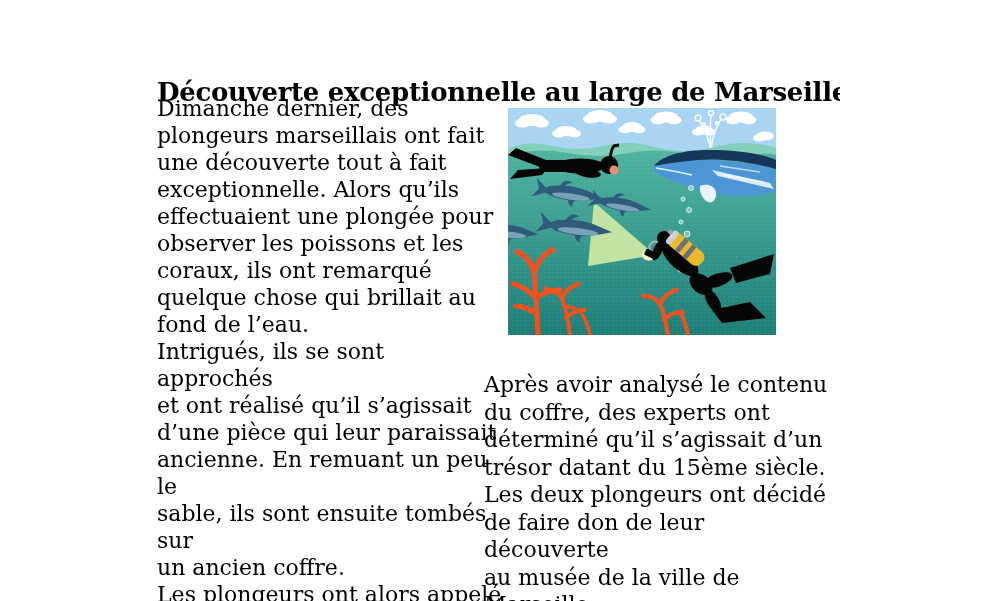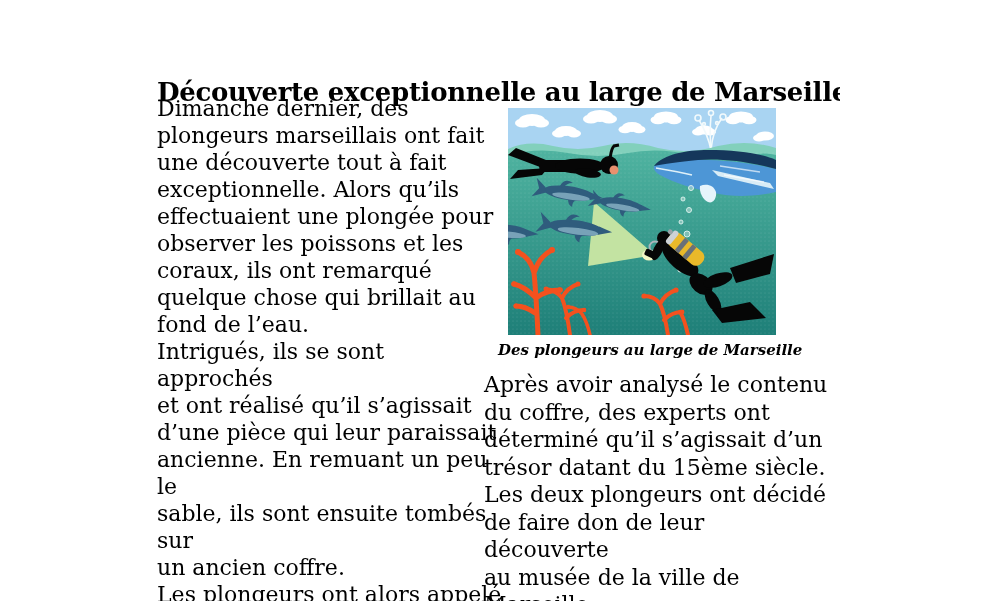--- a/index.html
+++ b/index.html
@@ -253,21 +253,20 @@
           <rect x="-21" y="-8" width="42" height="16" rx="7" fill="#E9B92A"></rect>
           <rect x="-8" y="-8" width="5" height="16" fill="#6A7178"></rect>
           <rect x="2" y="-8" width="5" height="16" fill="#6A7178"></rect>
           <rect x="-21" y="-8" width="6" height="16" rx="3" fill="#CDD2D6"></rect>
           <circle cx="-23" cy="-3" r="2.5" fill="#9AA2A8"></circle>
         </g>
       </g>
     </svg>
   </div>
 
-  <div class="figure-caption">Des plongeurs au large de Marseille</div>
 
   <div class="text-col right-col">Après avoir analysé le contenu
 du coffre, des experts ont
 déterminé qu’il s’agissait d’un
 trésor datant du 15ème siècle.
 Les deux plongeurs ont décidé
 de faire don de leur découverte
 au musée de la ville de Marseille.</div>
 
 </div>

